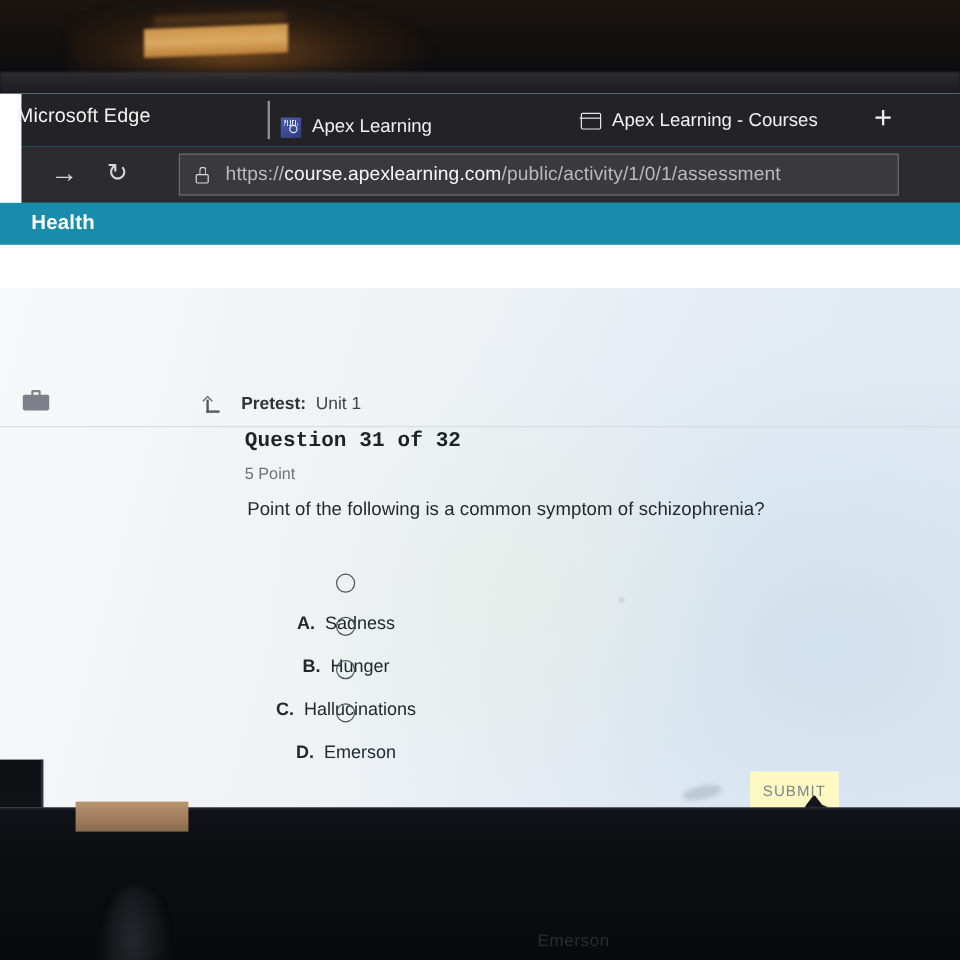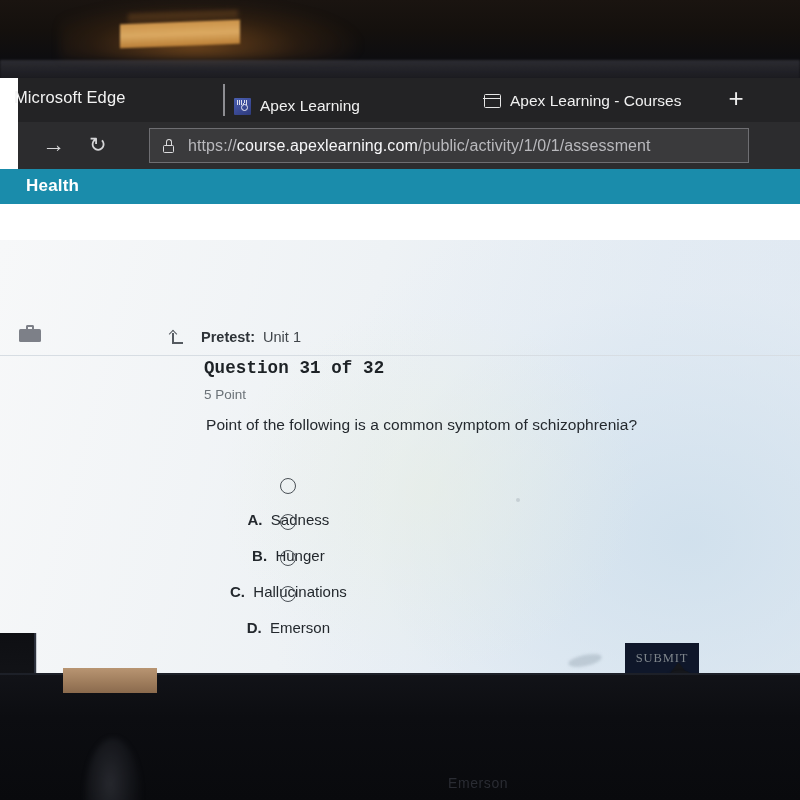--- a/index.html
+++ b/index.html
@@ -376,26 +376,26 @@
     font-size: 15px;
     color: #23282d;
     white-space: nowrap;
   }
   .opt-text .opt-letter { font-weight: bold; }
 
   .submit-btn {
     position: absolute;
     left: 625px; top: 403px;
     width: 74px; height: 31px;
-    background: #0f172a;
+    background: #fef9c3;
     border: none;
     color: #7e858b;
     font-size: 12.5px;
     letter-spacing: 0.9px;
-    font-family: Liberation Serif, serif;
+    font-family: Liberation Sans, sans-serif;
     cursor: default;
   }
 
   
   .artifact-dial {
     position: absolute;
     left: 663px; top: 588px;
     width: 36px; height: 38px;
     pointer-events: none;
   }

